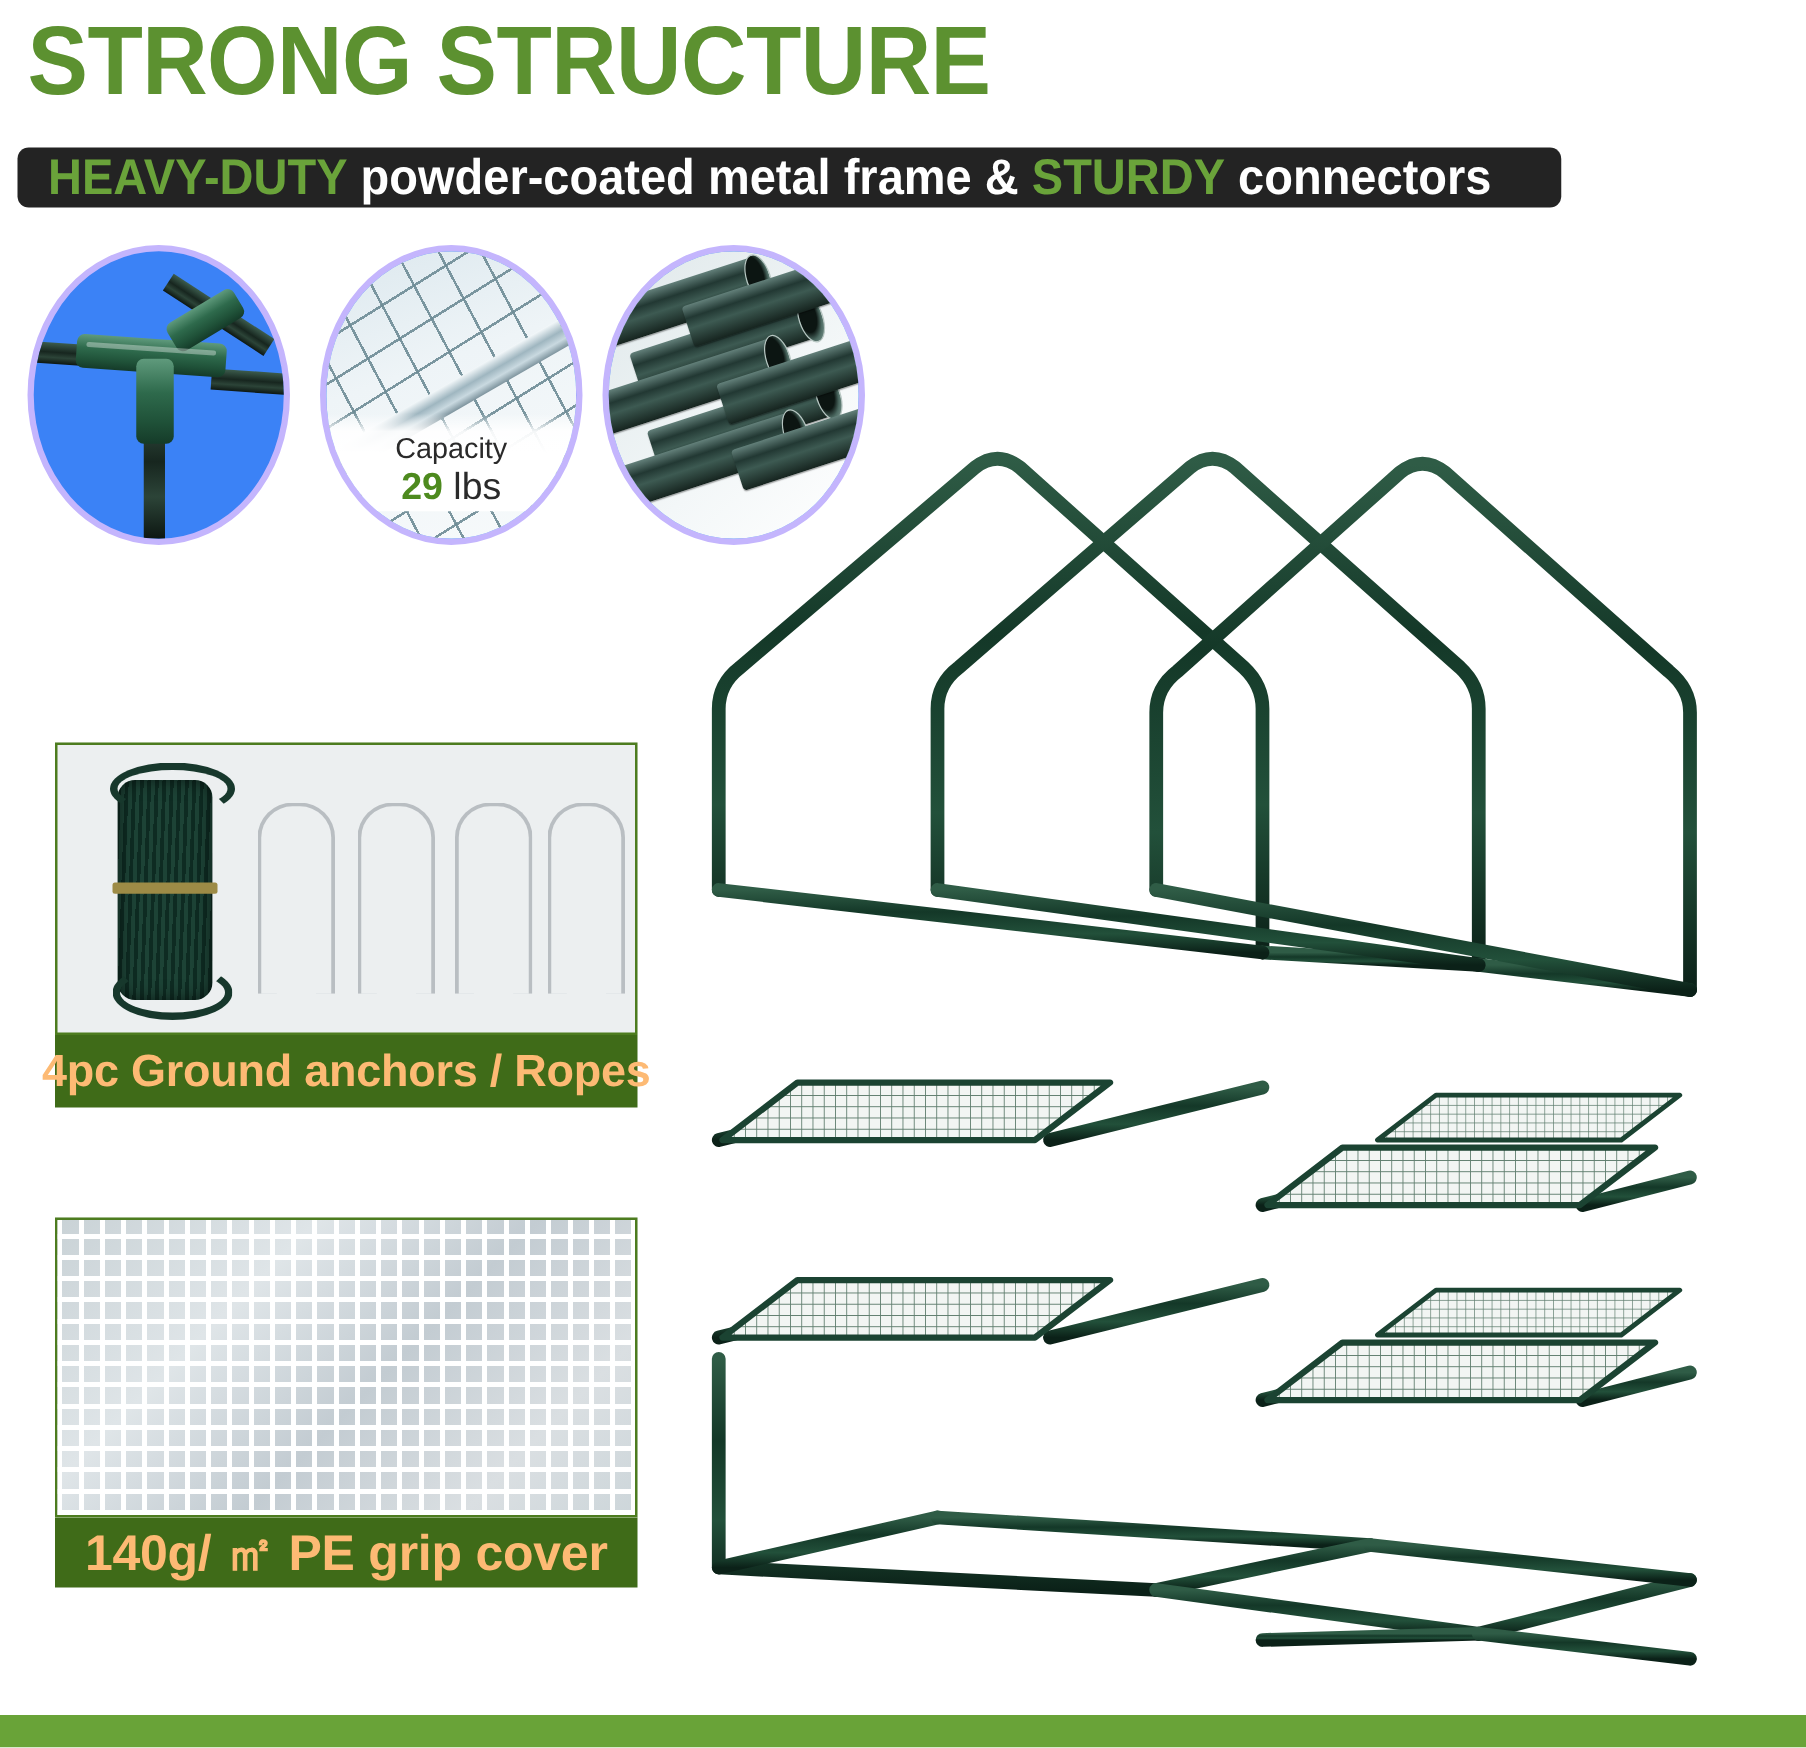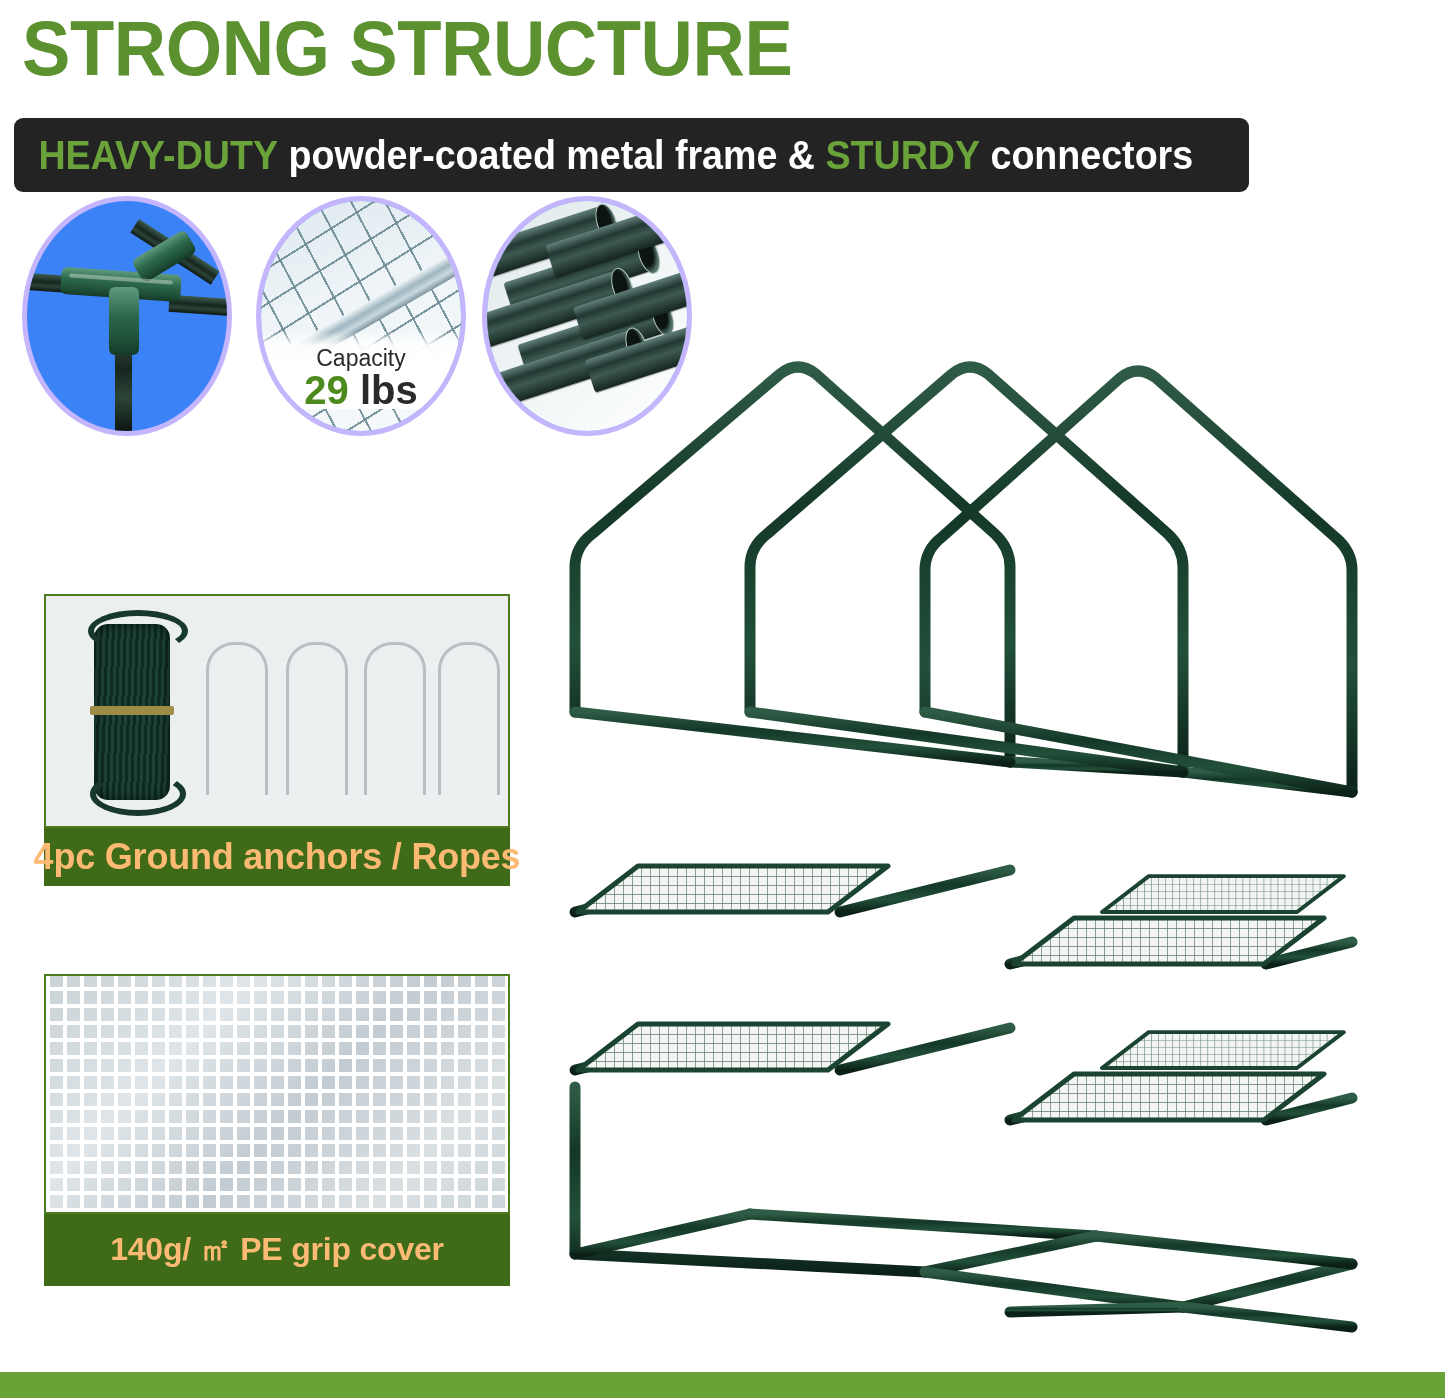--- a/index.html
+++ b/index.html
@@ -13,21 +13,21 @@
   #headline{
     position:absolute;left:22px;top:2px;width:1200px;height:92px;
     font-family:"Liberation Sans", sans-serif;
     font-weight:bold;font-size:78px;line-height:92px;
     letter-spacing:-0.5px;
     color:#5c9130;
     transform:scaleX(0.93);transform-origin:left center;
     white-space:nowrap;
   }
   #subbanner{
-    position:absolute;left:14px;top:118px;width:1235px;height:74px;
+    position:absolute;left:14px;top:118px;width:1235px;height:48px;
     background:#232323;border-radius:9px;
     display:flex;align-items:center;
     overflow:hidden;
   }
   #subbanner .inner{
     padding-left:26px;white-space:nowrap;
     font-weight:bold;font-size:40px;line-height:46px;
     transform:scaleX(0.94);transform-origin:left center;
   }
   .g{color:#6aa33a;}
@@ -77,21 +77,21 @@
     background:linear-gradient(180deg,#f2f7f9 0%,#9fb6c0 40%,#c9d9e0 70%,#7e949e 100%);
     transform:rotate(-30deg);
   }
   .capbox{
     position:absolute;left:0;right:0;bottom:22px;
     text-align:center;
     background:linear-gradient(180deg,rgba(255,255,255,0) 0%,rgba(255,255,255,.92) 18%,#ffffff 40%);
     padding-top:14px;
   }
   .capbox .c1{display:block;font-size:23px;line-height:26px;color:#2a2a2a;}
-  .capbox .c2{display:block;font-size:40px;line-height:38px;font-weight:bold;color:#2a2a2a;}
+  .capbox .c2{display:block;font-size:30px;line-height:38px;font-weight:normal;color:#2a2a2a;}
   .capbox .c2 b{color:#4d8a1e;}
 
   
   .pipes-bg{position:absolute;inset:0;background:linear-gradient(135deg,#dfe8ea 0%,#f3f7f8 60%,#ffffff 100%);}
   .tube{
     position:absolute;height:34px;border-radius:3px;
     background:linear-gradient(180deg,#63807a 0%,#223833 30%,#3d5a52 55%,#16241f 100%);
     box-shadow:0 1px 1px rgba(0,0,0,.35);
   }
   .tube::after{
@@ -109,21 +109,21 @@
     font-weight:bold;text-align:center;white-space:nowrap;
     display:flex;align-items:center;justify-content:center;
   }
 
   #card-anchors{left:44px;top:594px;width:466px;}
   #card-anchors .pic{height:230px;}
   #card-anchors .lbl{height:58px;font-size:36px;letter-spacing:-0.2px;}
 
   #card-cover{left:44px;top:974px;width:466px;}
   #card-cover .pic{height:236px;}
-  #card-cover .lbl{height:72px;font-size:32px;letter-spacing:-0.2px;}
+  #card-cover .lbl{height:56px;font-size:40px;letter-spacing:-0.2px;}
 
   
   .rope{
     position:absolute;left:48px;top:28px;width:76px;height:176px;
     border-radius:14px;
     background:
       repeating-linear-gradient(92deg,#0e2b22 0 3px,#1d4336 3px 6px),
       #122f26;
     box-shadow:inset 0 0 14px rgba(0,0,0,.6);
   }

